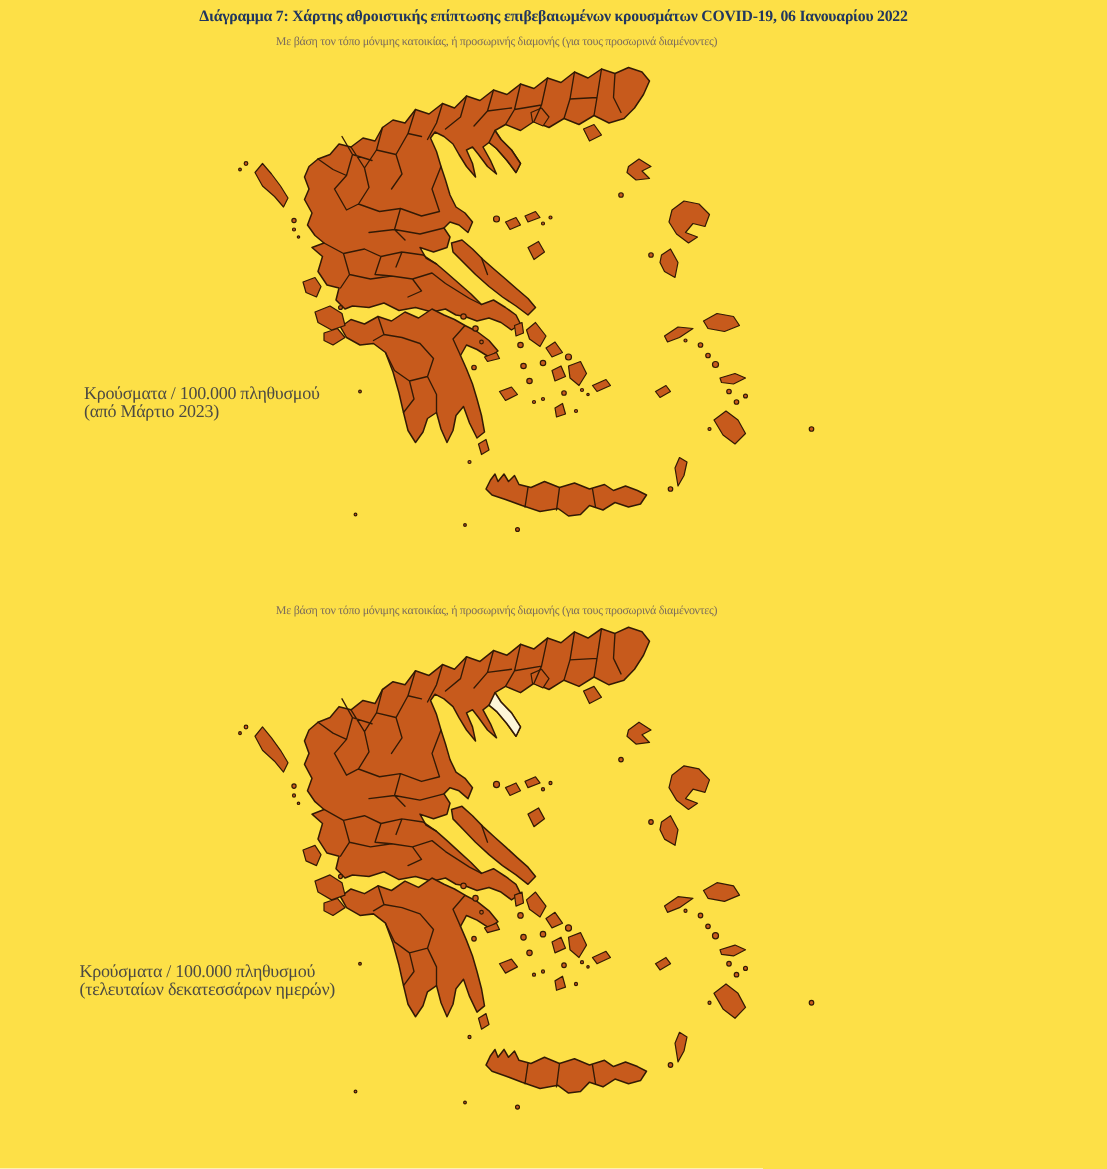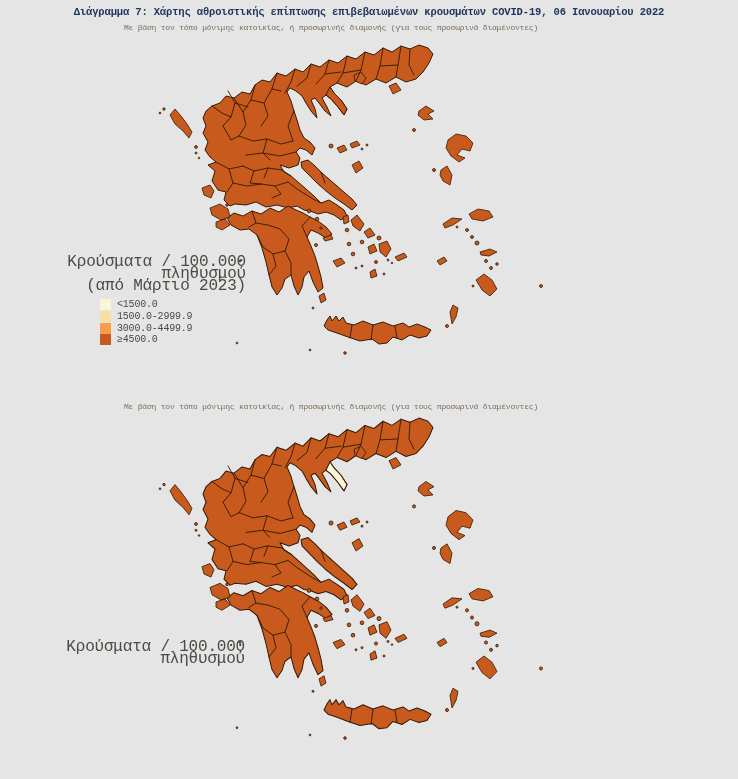--- a/index.html
+++ b/index.html
@@ -1,38 +1,38 @@
 <!DOCTYPE html>
 <html style="--title: #21365F; --subtitle: #7D6D5B; --legend-text: #4C4A43; --map-fill: #C75A1C; --map-border: #331A05; --class1: #FDF5D8; --class2: #F8DFA4; --class3: #F89C4D; --class4: #C75A1C;"><head>
 <meta charset="utf-8">
 <style>
   :root{
     --title:#21365F; --subtitle:#7D6D5B; --legend-text:#4C4A43;
     --map-fill:#C75A1C; --map-border:#331A05;
     --class1:#FDF5D8; --class2:#F8DFA4; --class3:#F89C4D; --class4:#C75A1C;
   }
   html,body{margin:0;padding:0;background:#fff;}
-  .page{position:relative;width:738px;height:779px;background:#e5e5e5;overflow:hidden;
-        font-family:Liberation Mono, monospace;}
+  .page{position:relative;width:738px;height:779px;background:#fde047;overflow:hidden;
+        font-family:Liberation Serif, serif;}
   .map-title{position:absolute;left:0;width:738px;text-align:center;margin:0;
              font-size:10.5px;font-weight:bold;letter-spacing:-0.15px;color:var(--title);}
   .map-subtitle{position:absolute;left:0;width:662px;text-align:center;
              font-size:8px;letter-spacing:-0.2px;color:var(--subtitle);}
   .t1{top:6px;} .s1{top:23px;} .t2{top:386px;} .s2{top:402px;}
   .map-svg{position:absolute;left:133px;}
   .m1{top:42px;width:424px;height:335px;}
   .m2{top:415px;width:424px;height:348px;}
   .rgn{fill:var(--map-fill);stroke:var(--map-border);stroke-width:1;stroke-linejoin:round;}
   .athos{fill:var(--athos,var(--map-fill));}
   .isl{fill:var(--map-fill);stroke:var(--map-border);stroke-width:0.8;stroke-linejoin:round;}
   .brd{fill:none;stroke:var(--map-border);stroke-width:0.9;stroke-linejoin:round;stroke-linecap:round;}
   .legend{position:absolute;padding-top:4px;color:var(--legend-text);}
   .lg1{left:56px;top:252px;width:190px;}
   .lg2{left:53px;top:637px;width:192px;}
-  .legend-title{font-size:16px;line-height:12px;text-align:right;letter-spacing:-0.2px;}
+  .legend-title{font-size:12px;line-height:12px;text-align:left;letter-spacing:-0.2px;}
   .legend-rows{margin-top:7px;}
   .lg1 .legend-rows{padding-left:44px;}
   .lg2 .legend-rows{padding-left:63px;}
   .legend-row{display:flex;align-items:center;height:11px;margin-bottom:0.8px;}
   .swatch{width:11px;height:11px;flex:0 0 11px;margin-right:6px;}
   .legend-label{font-size:10px;line-height:11px;letter-spacing:-0.2px;white-space:nowrap;}
 </style>
 </head>
 <body>
 
@@ -97,42 +97,25 @@
 
   <h1 class="map-title t1">Διάγραμμα 7: Χάρτης αθροιστικής επίπτωσης επιβεβαιωμένων κρουσμάτων COVID-19, 06 Ιανουαρίου 2022</h1>
   <div class="map-subtitle s1">Με βάση τον τόπο μόνιμης κατοικίας, ή προσωρινής διαμονής (για τους προσωρινά διαμένοντες)</div>
   <svg class="map-svg m1" viewBox="133 43 424 335" preserveAspectRatio="none" style="--athos: #C75A1C;">
       <use href="#greece"></use>
     </svg>
 
   <div class="legend lg1">
     <div class="legend-title">Κρούσματα / 100.000 πληθυσμού</div>
     <div class="legend-title">(από Μάρτιο 2023)</div>
-    <div class="legend-rows">
-      <div class="legend-row">
-        <span class="swatch" style="background: rgb(253, 245, 216);"></span>
-        <span class="legend-label">&lt;1500.0</span>
-      </div>
-      <div class="legend-row">
-        <span class="swatch" style="background: rgb(248, 223, 164);"></span>
-        <span class="legend-label">1500.0-2999.9</span>
-      </div>
-      <div class="legend-row">
-        <span class="swatch" style="background: rgb(248, 156, 77);"></span>
-        <span class="legend-label">3000.0-4499.9</span>
-      </div>
-      <div class="legend-row">
-        <span class="swatch" style="background: rgb(199, 90, 28);"></span>
-        <span class="legend-label">≥4500.0</span>
-      </div>
-    </div>
   </div>
 
   <div class="map-subtitle s2">Με βάση τον τόπο μόνιμης κατοικίας, ή προσωρινής διαμονής (για τους προσωρινά διαμένοντες)</div>
   <svg class="map-svg m2" viewBox="133 43 424 335" preserveAspectRatio="none" style="--athos: #FDF5D8;">
       <use href="#greece"></use>
     </svg>
 
   <div class="legend lg2">
     <div class="legend-title">Κρούσματα / 100.000 πληθυσμού</div>
+    <div class="legend-title">(τελευταίων δεκατεσσάρων ημερών)</div>
   </div>
 
 </div>
 
 </body></html>

